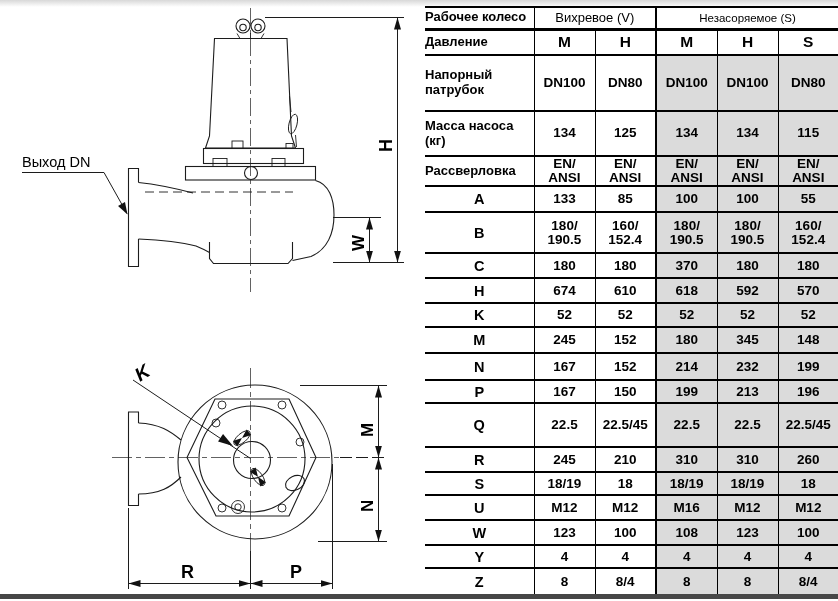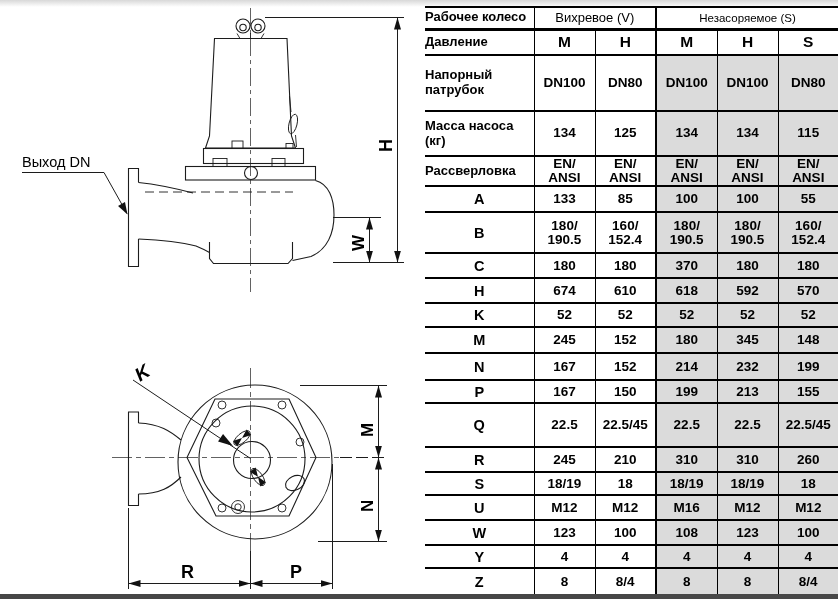--- a/index.html
+++ b/index.html
@@ -292,21 +292,21 @@
         <td class="val sep gray">214</td>
         <td class="val gray">232</td>
         <td class="val gray">199</td>
       </tr>
       <tr style="height: 23px;">
         <td class="dimlbl">P</td>
         <td class="val">167</td>
         <td class="val">150</td>
         <td class="val sep gray">199</td>
         <td class="val gray">213</td>
-        <td class="val gray">155</td>
+        <td class="val gray">196</td>
       </tr>
       <tr style="height: 44px;">
         <td class="dimlbl">Q</td>
         <td class="val">22.5</td>
         <td class="val">22.5/45</td>
         <td class="val sep gray">22.5</td>
         <td class="val gray">22.5</td>
         <td class="val gray">22.5/45</td>
       </tr>
       <tr style="height: 25px;">

